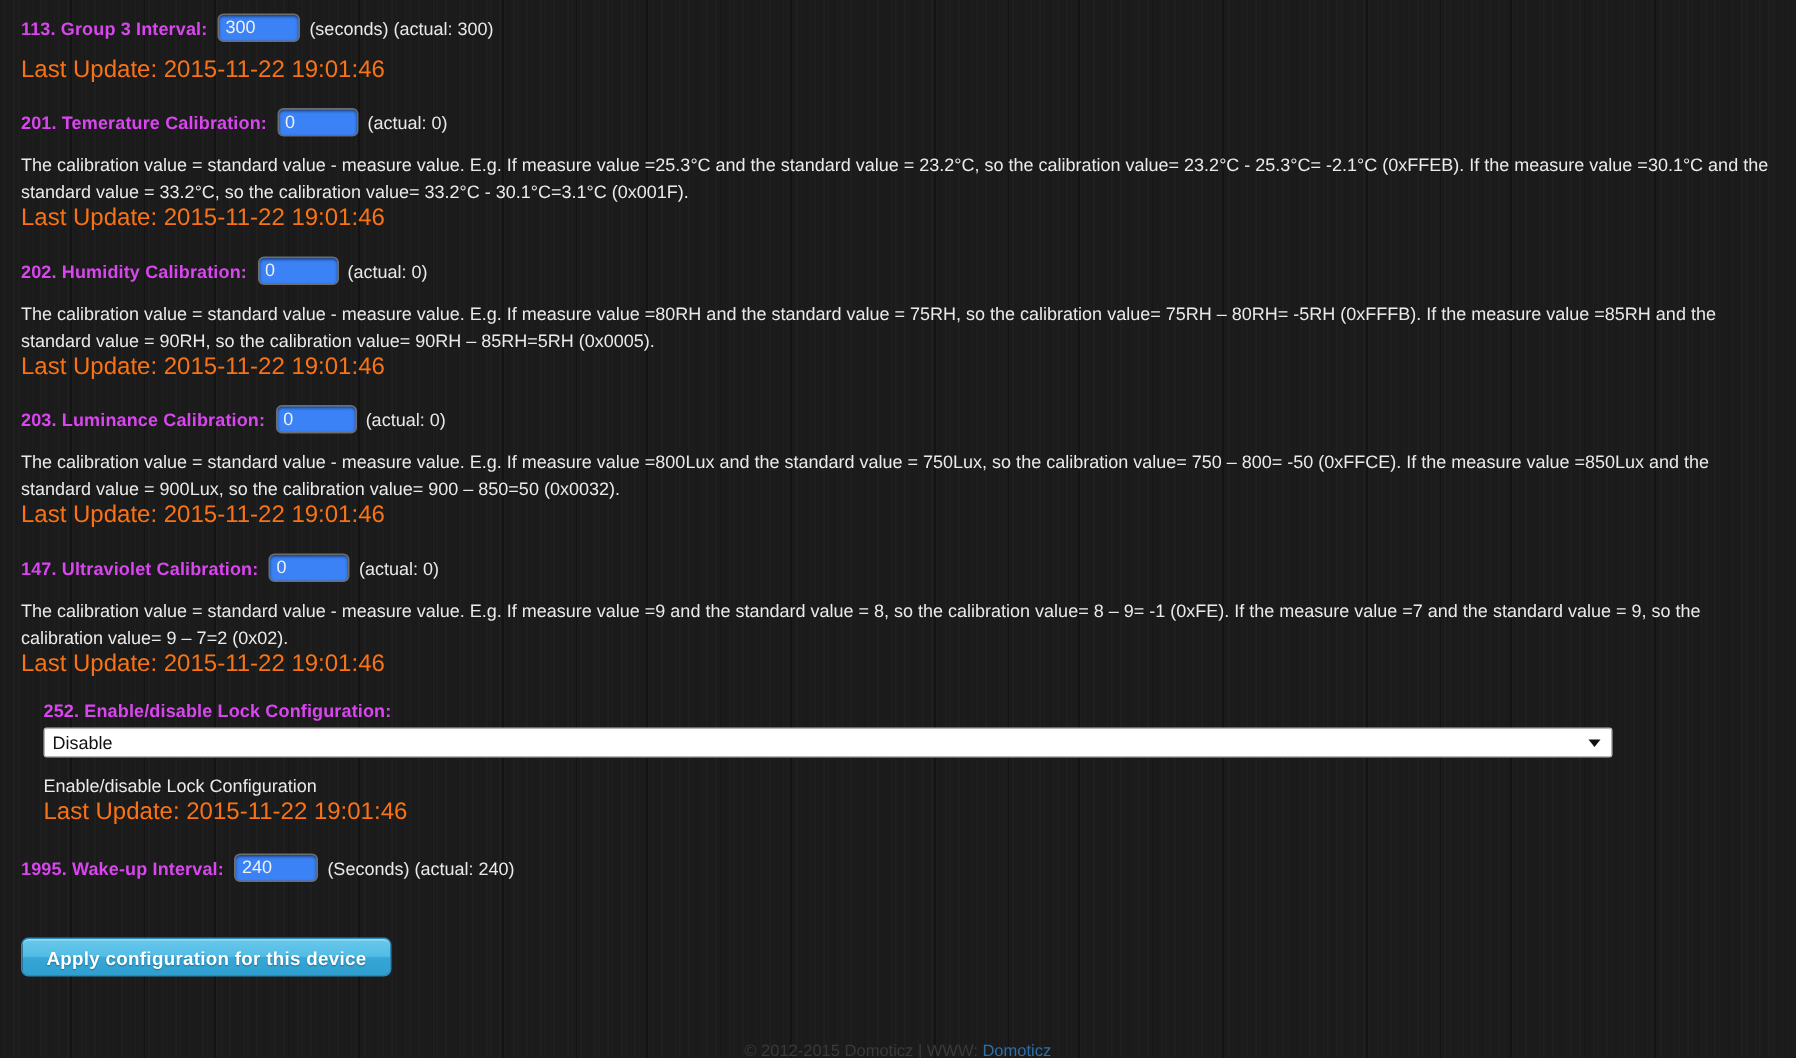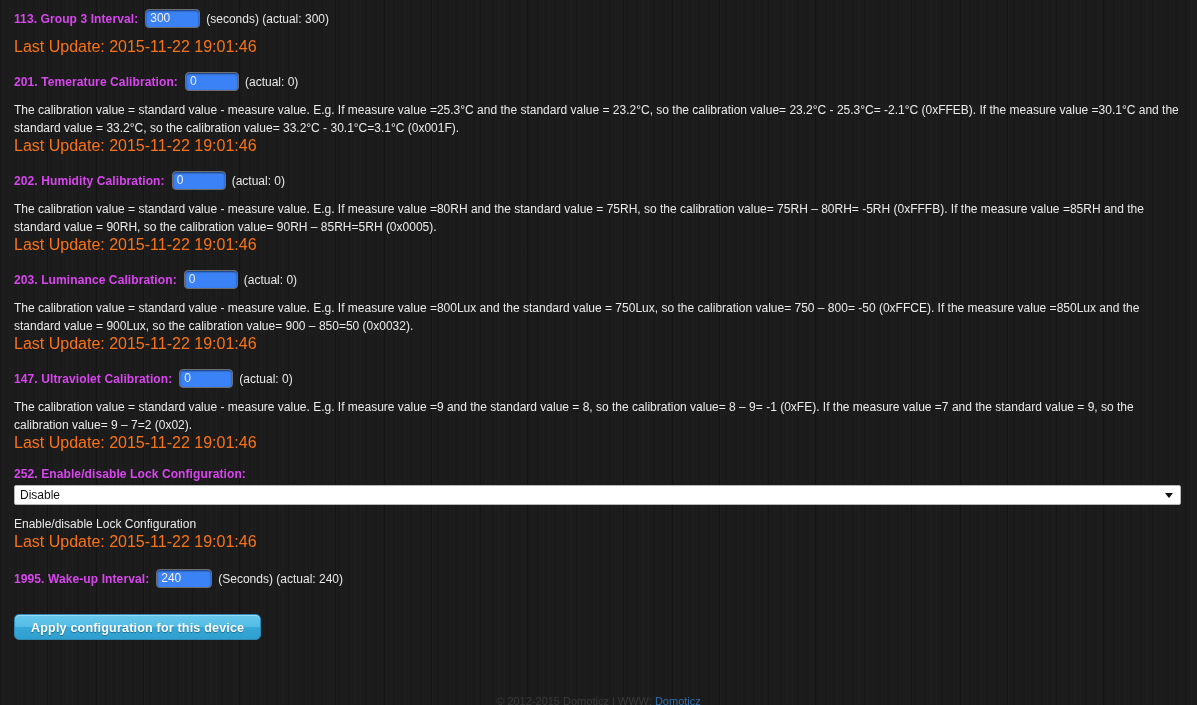--- a/index.html
+++ b/index.html
@@ -99,21 +99,21 @@
     font-size: 16px;
     color: #f97316;
     line-height: 18px;
   }
 
   .spacer-sm { height: 10px; }
 
   
   .select-wrap {
     position: relative;
-    width: 1167px;
+    width: 1046px;
     margin-top: 3px;
   }
   select.dd {
     -webkit-appearance: none;
     appearance: none;
     width: 100%;
     height: 20px;
     background: #ffffff;
     border: 1px solid #b7b7b7;
     border-radius: 2px;
@@ -133,21 +133,21 @@
     height: 0;
     border-left: 4px solid transparent;
     border-right: 4px solid transparent;
     border-top: 5px solid #111111;
     pointer-events: none;
   }
 
   
   .apply-btn {
     display: inline-block;
-    margin-top: 16px;
+    margin-top: 27px;
     padding: 0 16px;
     height: 26px;
     line-height: 26px;
     border: 1px solid #2e88b4;
     border-radius: 5px;
     background: linear-gradient(to bottom, #68c8ec 0%, #53bce5 48%, #35a6d6 52%, #2f9fd0 100%);
     color: #ffffff;
     font-family: "Liberation Sans", sans-serif;
     font-size: 12.5px;
     font-weight: bold;
@@ -232,21 +232,21 @@
       <span class="setting-label">147. Ultraviolet Calibration:</span>
       <input class="txt w-0b" type="text" value="0" style="">
       <span class="setting-units">(actual: 0)</span>
     </div>
     <div class="spacer-sm"></div>
     <div class="desc">The calibration value = standard value - measure value. E.g. If measure value =9 and the standard value = 8, so the calibration value= 8 – 9= -1 (0xFE). If the measure value =7 and the standard value = 9, so the calibration value= 9 – 7=2 (0x02).</div>
     <div class="lastupdate">Last Update: 2015-11-22 19:01:46</div>
   </div>
 
   
-  <div class="setting-block" style="padding-top:14px;">
+  <div class="setting-block" style="padding-top:14px;margin-left:15px;">
     <div class="setting-head">
       <span class="setting-label">252. Enable/disable Lock Configuration:</span>
     </div>
     <div class="select-wrap">
       <select class="dd">
         <option>Disable</option>
         <option>Enable</option>
       </select>
       <span class="dd-arrow"></span>
     </div>

